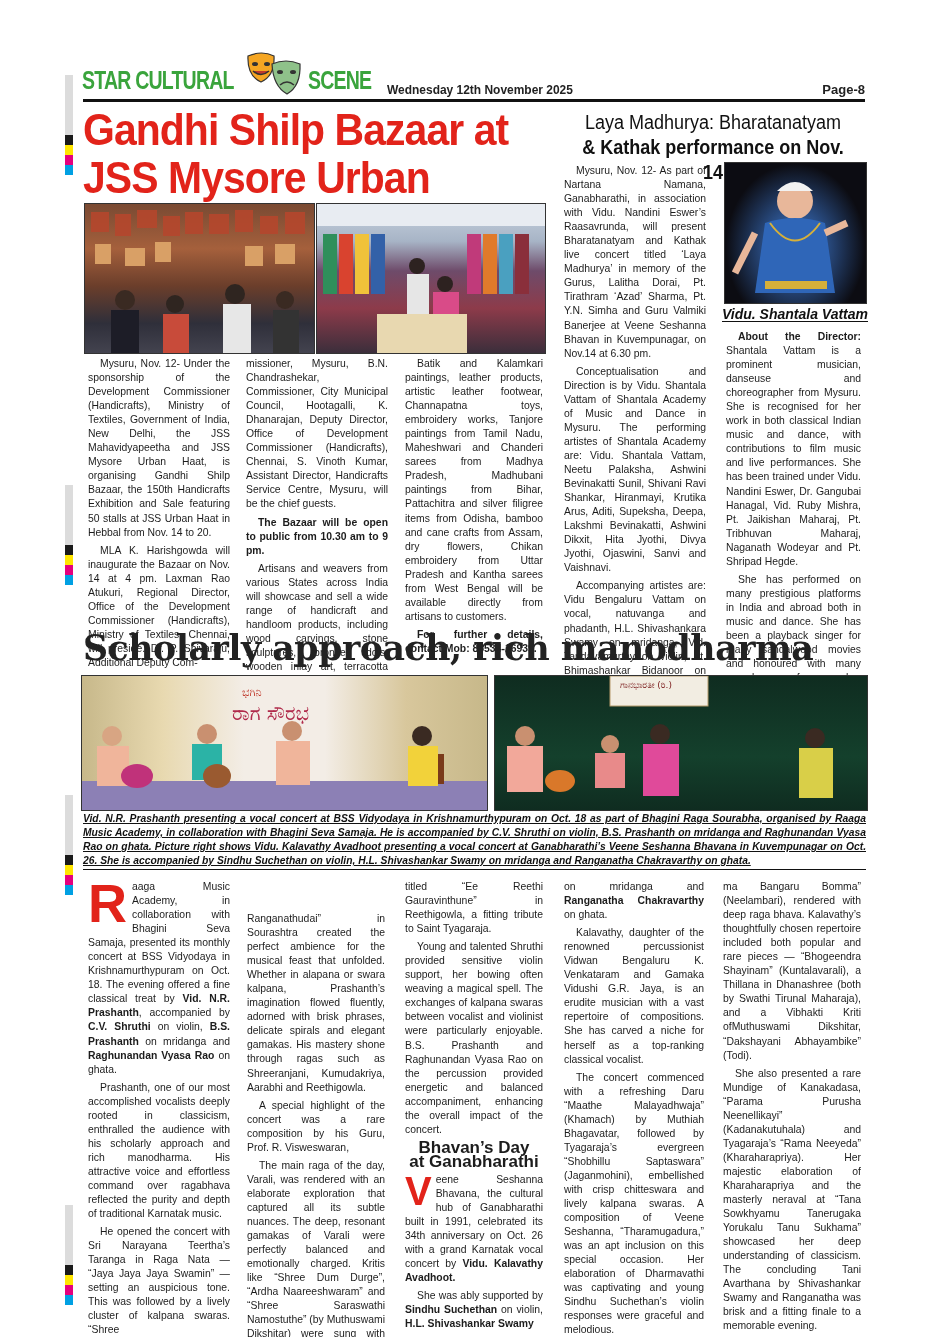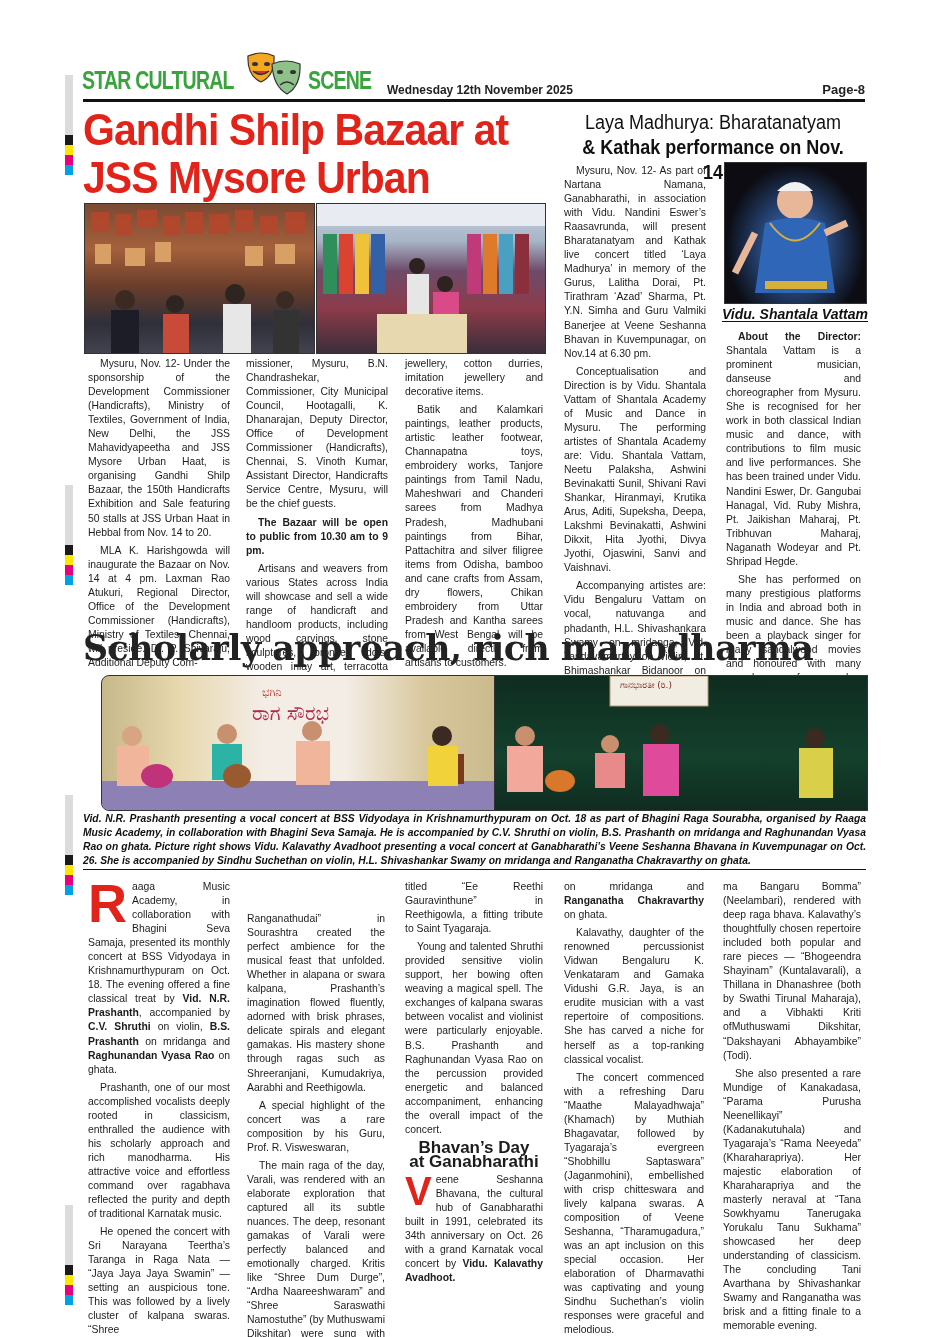--- a/index.html
+++ b/index.html
@@ -21,21 +21,21 @@
   .rule{position:absolute;left:83px;width:782px;height:3px;background:#111;}
   .h1red{position:absolute;left:83px;top:106px;width:460px;font-size:44px;font-weight:bold;color:#e2231a;line-height:48px;letter-spacing:-1px;transform:scaleX(0.93);transform-origin:left top;}
   .h2{position:absolute;left:558px;top:110px;width:310px;text-align:center;font-size:20px;line-height:25px;color:#111;transform:scaleX(0.9);transform-origin:center top;}
   .photo{position:absolute;border:1px solid #333;overflow:hidden;}
   .col{position:absolute;font-size:10.4px;line-height:14.05px;text-align:justify;color:#1c1c1c;}
   .col p{margin:4px;text-indent:12px;}
   .col p.noi{text-indent:0;}
   .b{font-weight:bold;}
   .caption-small{position:absolute;left:722px;top:306px;width:146px;text-align:center;font-size:14px;font-weight:bold;font-style:italic;color:#111;}
   .h3serif{position:absolute;left:83px;top:626px;width:785px;font-family:"DejaVu Serif",serif;font-weight:bold;font-size:36px;letter-spacing:-0.5px;color:#222;white-space:nowrap;transform:scaleX(0.965);transform-origin:left top;}
-  .bigcap{position:absolute;left:83px;top:812px;width:783px;font-size:10.3px;line-height:14px;font-style:italic;font-weight:bold;text-align:justify;color:#111;}
+  .bigcap{position:absolute;left:83px;top:812px;width:783px;font-size:10.3px;line-height:14px;font-style:italic;font-weight:bold;text-align:justify;color:#111;text-decoration:underline;}
   .dropcap{float:left;font-size:54px;line-height:42px;font-weight:bold;color:#e2231a;margin:2px 5px 0 0;}
   .dropcap2{float:left;font-size:40px;line-height:32px;font-weight:bold;color:#e2231a;margin:2px 4px 0 0;}
   .subhead{text-align:center;font-weight:bold;font-size:17px;line-height:14px;}
   .sig{text-align:right;font-weight:bold;}
 </style>
 </head>
 <body>
 
 <div class="regbar" style="top:75px;">
     <div class="g"></div>
@@ -143,21 +143,20 @@
 <div class="col" style="left:84px;top:353px;width:150px;">
   <p>Mysuru, Nov. 12- Under the sponsorship of the Development Commissioner (Handicrafts), Ministry of Textiles, Government of India, New Delhi, the JSS Mahavidyapeetha and JSS Mysore Urban Haat, is organising Gandhi Shilp Bazaar, the 150th Handicrafts Exhibition and Sale featuring 50 stalls at JSS Urban Haat in Hebbal from Nov. 14 to 20.</p>
   <p>MLA K. Harishgowda will inaugurate the Bazaar on Nov. 14 at 4 pm. Laxman Rao Atukuri, Regional Director, Office of the Development Commissioner (Handicrafts), Ministry of Textiles, Chennai, will preside. Dr. P. Shivaraju, Additional Deputy Com-</p>
 </div>
 <div class="col" style="left:242px;top:353px;width:150px;">
   <p class="noi">missioner, Mysuru, B.N. Chandrashekar, Commissioner, City Municipal Council, Hootagalli, K. Dhanarajan, Deputy Director, Office of Development Commissioner (Handicrafts), Chennai, S. Vinoth Kumar, Assistant Director, Handicrafts Service Centre, Mysuru, will be the chief guests.</p>
   <p class="b">The Bazaar will be open to public from 10.30 am to 9 pm.</p>
   <p>Artisans and weavers from various States across India will showcase and sell a wide range of handicraft and handloom products, including wood carvings, stone sculptures, bronze idols, wooden inlay art, terracotta pottery, paper crafts, gemstone</p>
 </div>
 <div class="col" style="left:401px;top:353px;width:146px;">
-  <p class="noi">jewellery, cotton durries, imitation jewellery and decorative items.</p>
   <p>Batik and Kalamkari paintings, leather products, artistic leather footwear, Channapatna toys, embroidery works, Tanjore paintings from Tamil Nadu, Maheshwari and Chanderi sarees from Madhya Pradesh, Madhubani paintings from Bihar, Pattachitra and silver filigree items from Odisha, bamboo and cane crafts from Assam, dry flowers, Chikan embroidery from Uttar Pradesh and Kantha sarees from West Bengal will be available directly from artisans to customers.</p>
   <p class="b">For further details, contact Mob: 85534-16939.</p>
 </div>
 
 <div class="h2">
   <div>Laya Madhurya: Bharatanatyam</div>
   <div class="b" style="font-weight:bold;">&amp; Kathak performance on Nov. 14</div>
 </div>
 <div class="col" style="left:560px;top:160px;width:150px;">
   <p>Mysuru, Nov. 12- As part of Nartana Namana, Ganabharathi, in association with Vidu. Nandini Eswer’s Raasavrunda, will present Bharatanatyam and Kathak live concert titled ‘Laya Madhurya’ in memory of the Gurus, Lalitha Dorai, Pt. Tirathram ‘Azad’ Sharma, Pt. Y.N. Simha and Guru Valmiki Banerjee at Veene Seshanna Bhavan in Kuvempunagar, on Nov.14 at 6.30 pm.</p>
@@ -177,21 +176,21 @@
 </div>
 <div class="caption-small">Vidu. Shantala Vattam</div>
 <div class="abs" style="left:722px;top:321px;width:146px;height:1px;background:#111;"></div>
 <div class="col" style="left:722px;top:326px;width:143px;">
   <p><span class="b">About the Director:</span><span> Shantala Vattam is a prominent musician, danseuse and choreographer from Mysuru. She is recognised for her work in both classical Indian music and dance, with contributions to film music and live performances. She has been trained under Vidu. Nandini Eswer, Dr. Gangubai Hanagal, Vid. Ruby Mishra, Pt. Jaikishan Maharaj, Pt. Tribhuvan Maharaj, Naganath Wodeyar and Pt. Shripad Hegde.</span></p>
   <p>She has performed on many prestigious platforms in India and abroad both in music and dance. She has been a playback singer for many sandalwood movies and honoured with many awards for her accomplishments.</p>
 </div>
 
 <div class="h3serif">Scholarly approach, rich manodharma</div>
 
-<div class="photo" style="left:101px;top:675px;width:405px;height:134px;background:linear-gradient(90deg,#c7b88a 0%,#e8d9b0 20%,#f3ede6 40%,#f3ede6 60%,#d8c79c 80%,#c7b88a 100%);border-radius:8px;">
+<div class="photo" style="left:81px;top:675px;width:405px;height:134px;background:linear-gradient(90deg,#c7b88a 0%,#e8d9b0 20%,#f3ede6 40%,#f3ede6 60%,#d8c79c 80%,#c7b88a 100%);">
   <svg width="405" height="134">
     <rect x="0" y="105" width="405" height="29" fill="#8c80b5"></rect>
     <text x="160" y="20" font-size="11" fill="#c0392b" font-family="DejaVu Sans, sans-serif">ಭಗಿನಿ</text>
     <text x="150" y="44" font-size="20" fill="#b02a4a" font-family="DejaVu Sans, sans-serif">ರಾಗ ಸೌರಭ</text>
     <circle cx="30" cy="60" r="10" fill="#d8a583"></circle>
       <rect x="15" y="70" width="32" height="40" fill="#f0b59b"></rect>
       <ellipse cx="55" cy="100" rx="16" ry="12" fill="#c0327a"></ellipse>
     <circle cx="125" cy="58" r="10" fill="#c99070"></circle>
       <rect x="110" y="68" width="30" height="36" fill="#2bb3a6"></rect>
       <ellipse cx="135" cy="100" rx="14" ry="12" fill="#9a5a30"></ellipse>
@@ -232,20 +231,21 @@
   <p>The main raga of the day, Varali, was rendered with an elaborate exploration that captured all its subtle nuances. The deep, resonant gamakas of Varali were perfectly balanced and emotionally charged. Kritis like “Shree Dum Durge”, “Ardha Naareeshwaram” and “Shree Saraswathi Namostuthe” (by Muthuswami Dikshitar) were sung with great bhava, doing full justice to the composers’ spirit.</p>
 </div>
 <div class="col" style="left:401px;top:876px;width:146px;">
   <p class="noi">titled “Ee Reethi Gauravinthune” in Reethigowla, a fitting tribute to Saint Tyagaraja.</p>
   <p>Young and talented Shruthi provided sensitive violin support, her bowing often weaving a magical spell. The exchanges of kalpana swaras between vocalist and violinist were particularly enjoyable. B.S. Prashanth and Raghunandan Vyasa Rao on the percussion provided energetic and balanced accompaniment, enhancing the overall impact of the concert.</p>
   <div class="subhead">
     <div>Bhavan’s Day</div>
     <div>at Ganabharathi</div>
   </div>
   <p class="noi"><span class="dropcap2">V</span><span>eene Seshanna Bhavana, the cultural hub of Ganabharathi built in 1991, celebrated its 34th anniversary on Oct. 26 with a grand Karnatak vocal concert by </span><span class="b">Vidu. Kalavathy Avadhoot.</span></p>
+  <p><span>She was ably supported by </span><span class="b">Sindhu Suchethan</span><span> on violin, </span><span class="b">H.L. Shivashankar Swamy</span></p>
 </div>
 <div class="col" style="left:560px;top:876px;width:148px;">
   <p class="noi"><span>on mridanga and </span><span class="b">Ranganatha Chakravarthy</span><span> on ghata.</span></p>
   <p>Kalavathy, daughter of the renowned percussionist Vidwan Bengaluru K. Venkataram and Gamaka Vidushi G.R. Jaya, is an erudite musician with a vast repertoire of compositions. She has carved a niche for herself as a top-ranking classical vocalist.</p>
   <p>The concert commenced with a refreshing Daru “Maathe Malayadhwaja” (Khamach) by Muthiah Bhagavatar, followed by Tyagaraja’s evergreen “Shobhillu Saptaswara” (Jaganmohini), embellished with crisp chitteswara and lively kalpana swaras. A composition of Veene Seshanna, “Tharamugadura,” was an apt inclusion on this special occasion. Her elaboration of Dharmavathi was captivating and young Sindhu Suchethan’s violin responses were graceful and melodious.</p>
   <p>Another gem of the evening was Shyama Sastri’s “Brovavam-</p>
 </div>
 <div class="col" style="left:719px;top:876px;width:146px;">
   <p class="noi">ma Bangaru Bomma” (Neelambari), rendered with deep raga bhava. Kalavathy’s thoughtfully chosen repertoire included both popular and rare pieces — “Bhogeendra Shayinam” (Kuntalavarali), a Thillana in Dhanashree (both by Swathi Tirunal Maharaja), and a Vibhakti Kriti ofMuthuswami Dikshitar, “Dakshayani Abhayambike” (Todi).</p>
   <p>She also presented a rare Mundige of Kanakadasa, “Parama Purusha Neenellikayi” (Kadanakutuhala) and Tyagaraja’s “Rama Neeyeda” (Kharaharapriya). Her majestic elaboration of Kharaharapriya and the masterly neraval at “Tana Sowkhyamu Tanerugaka Yorukalu Tanu Sukhama” showcased her deep understanding of classicism. The concluding Tani Avarthana by Shivashankar Swamy and Ranganatha was brisk and a fitting finale to a memorable evening.</p>

